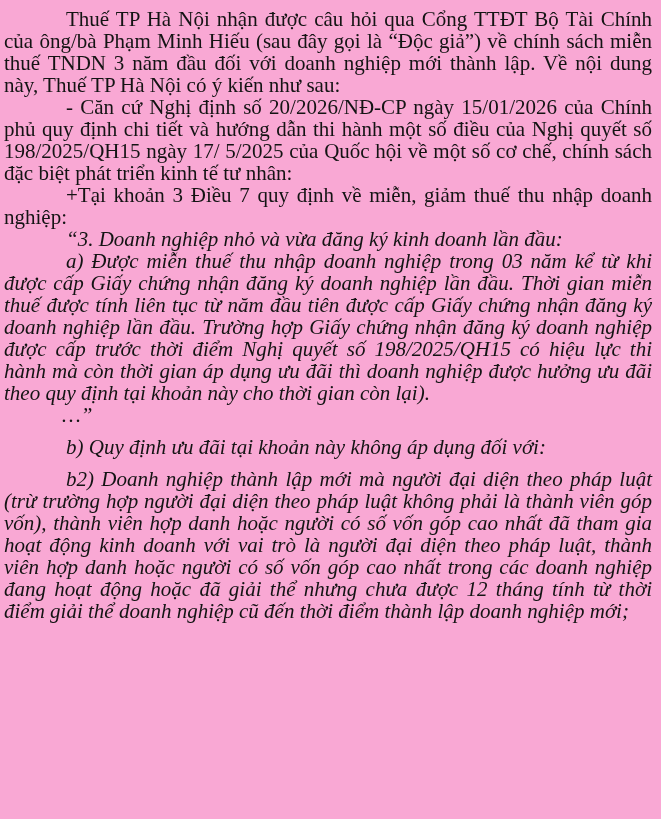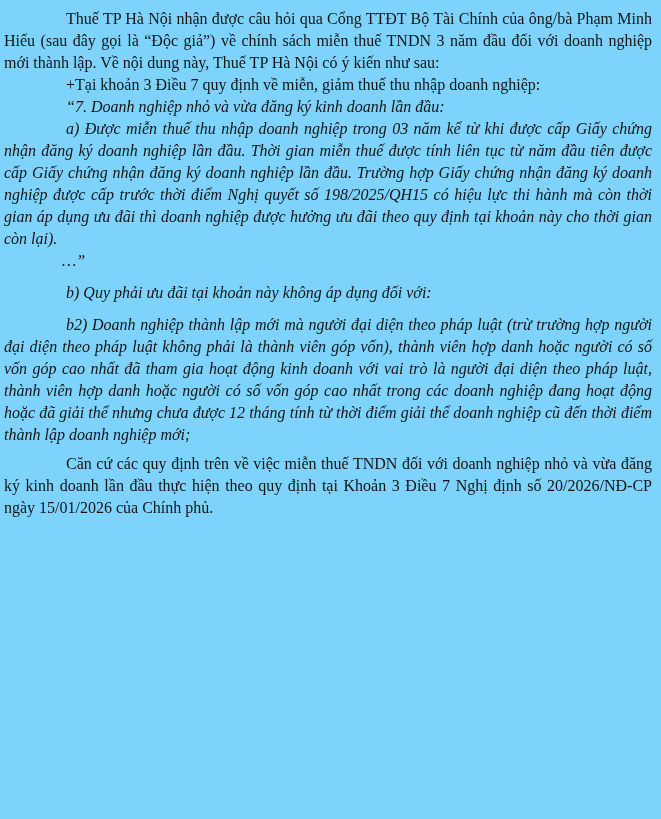--- a/index.html
+++ b/index.html
@@ -10,24 +10,24 @@
   body {
     width: 661px;
     height: 819px;
     overflow: hidden;
   }
   .page {
     box-sizing: border-box;
     width: 661px;
     height: 819px;
     padding: 8px 9px 6px 4px;
-    background: #7dd3fc;
+    background: #f9a8d4;
     color: #141414;
     font-family: "Liberation Serif", "DejaVu Serif", serif;
-    font-size: 16px;
+    font-size: 21px;
     line-height: 22px;
   }
   .para {
     margin: 0;
     text-align: justify;
     text-indent: 62px;
   }
   .italic {
     font-style: italic;
   }
@@ -41,30 +41,30 @@
     text-align: left;
     text-indent: 58px;
   }
 </style>
 </head>
 <body>
 
 <div class="page">
   <p class="para">Thuế TP Hà Nội nhận được câu hỏi qua Cổng TTĐT Bộ Tài Chính của ông/bà Phạm Minh Hiếu (sau đây gọi là “Độc giả”) về chính sách miễn thuế TNDN 3 năm đầu đối với doanh nghiệp mới thành lập. Về nội dung này, Thuế TP Hà Nội có ý kiến như sau:</p>
 
+  <p class="para">- Căn cứ Nghị định số 20/2026/NĐ-CP ngày 15/01/2026 của Chính phủ quy định chi tiết và hướng dẫn thi hành một số điều của Nghị quyết số 198/2025/QH15 ngày 17/ 5/2025 của Quốc hội về một số cơ chế, chính sách đặc biệt phát triển kinh tế tư nhân:</p>
 
   <p class="para">+Tại khoản 3 Điều 7 quy định về miễn, giảm thuế thu nhập doanh nghiệp:</p>
 
-  <p class="para italic">“7. Doanh nghiệp nhỏ và vừa đăng ký kinh doanh lần đầu:</p>
+  <p class="para italic">“3. Doanh nghiệp nhỏ và vừa đăng ký kinh doanh lần đầu:</p>
 
   <p class="para italic">a) Được miễn thuế thu nhập doanh nghiệp trong 03 năm kể từ khi được cấp Giấy chứng nhận đăng ký doanh nghiệp lần đầu. Thời gian miễn thuế được tính liên tục từ năm đầu tiên được cấp Giấy chứng nhận đăng ký doanh nghiệp lần đầu. Trường hợp Giấy chứng nhận đăng ký doanh nghiệp được cấp trước thời điểm Nghị quyết số 198/2025/QH15 có hiệu lực thi hành mà còn thời gian áp dụng ưu đãi thì doanh nghiệp được hưởng ưu đãi theo quy định tại khoản này cho thời gian còn lại).</p>
 
   <p class="para italic ellipsis-line">…”</p>
 
-  <p class="para italic gap">b) Quy phải ưu đãi tại khoản này không áp dụng đối với:</p>
+  <p class="para italic gap">b) Quy định ưu đãi tại khoản này không áp dụng đối với:</p>
 
 
   <p class="para italic gap">b2) Doanh nghiệp thành lập mới mà người đại diện theo pháp luật (trừ trường hợp người đại diện theo pháp luật không phải là thành viên góp vốn), thành viên hợp danh hoặc người có số vốn góp cao nhất đã tham gia hoạt động kinh doanh với vai trò là người đại diện theo pháp luật, thành viên hợp danh hoặc người có số vốn góp cao nhất trong các doanh nghiệp đang hoạt động hoặc đã giải thể nhưng chưa được 12 tháng tính từ thời điểm giải thể doanh nghiệp cũ đến thời điểm thành lập doanh nghiệp mới;</p>
 
 
-  <p class="para gap-sm">Căn cứ các quy định trên  về việc miễn thuế TNDN  đối với doanh nghiệp nhỏ và vừa đăng ký kinh doanh lần đầu thực hiện theo quy định tại Khoản 3 Điều 7 Nghị định số 20/2026/NĐ-CP ngày 15/01/2026 của Chính phủ.</p>
 
 </div>
 
 </body></html>

